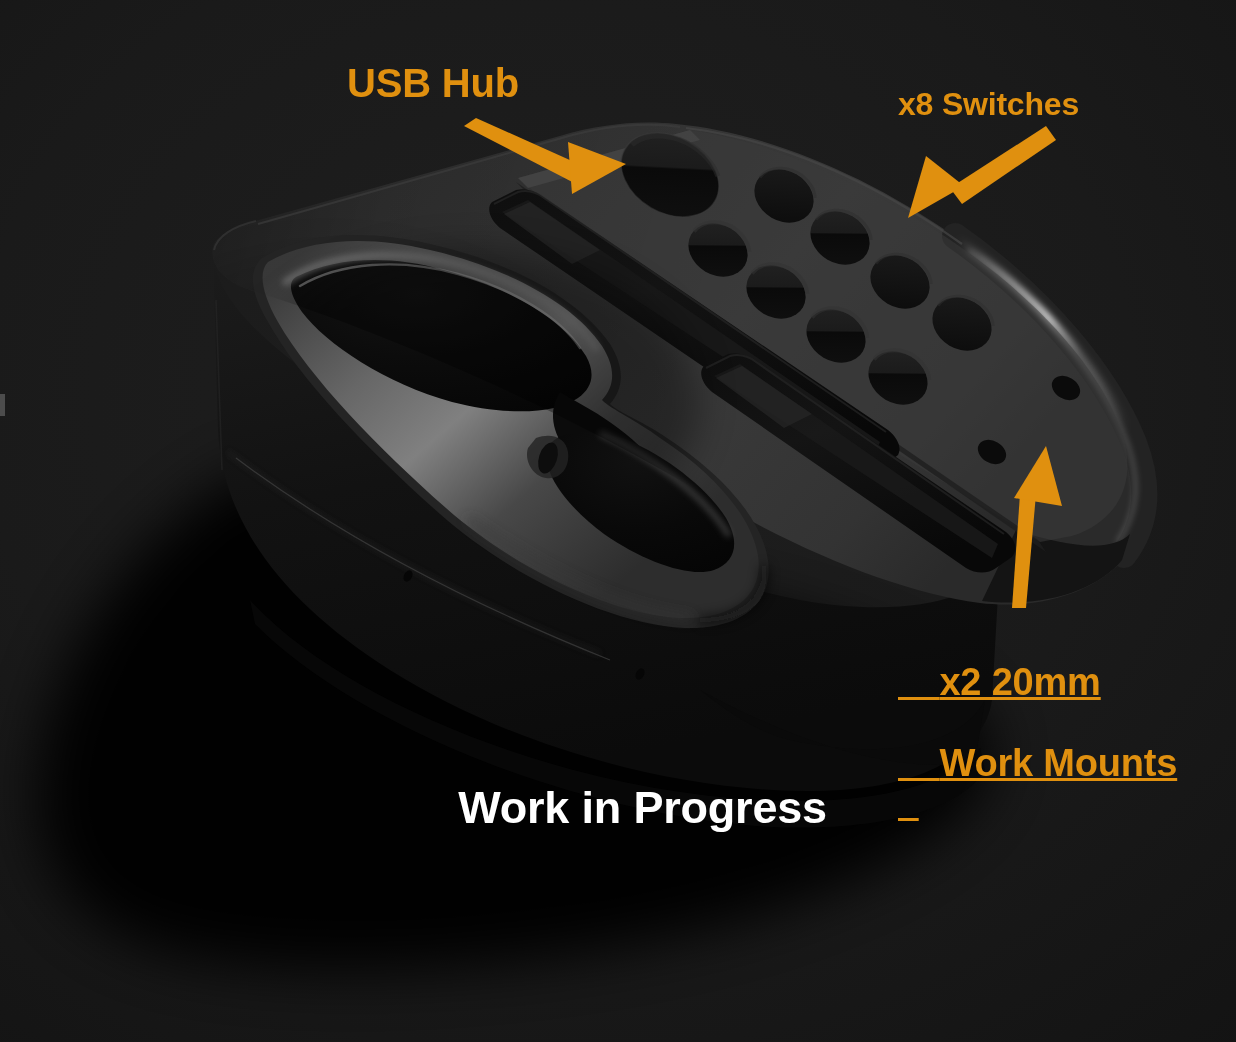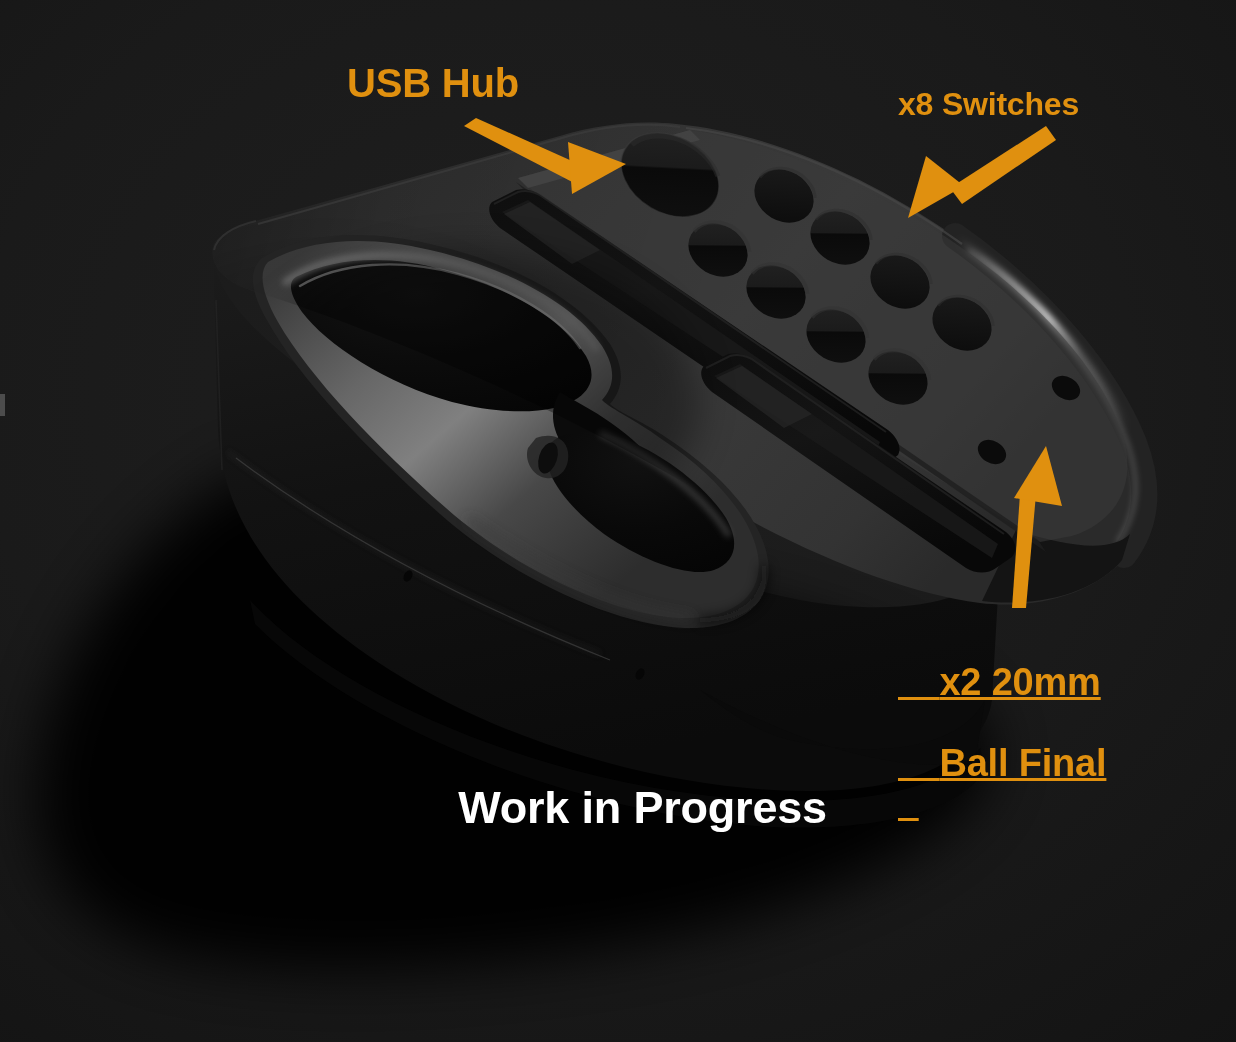--- a/index.html
+++ b/index.html
@@ -429,20 +429,20 @@
       <path d="M 1014 498 L 1046 446 L 1062 506 Z" fill="#e0900f"></path>
     </g>
   </svg>
 
   <div class="anno anno-orange" id="lbl-usb">USB Hub</div>
 
   <div class="anno anno-orange" id="lbl-sw">x8 Switches</div>
 
   <div class="anno anno-orange" id="lbl-ball">
     <span>x2 20mm</span><br>
-    <span>Ball Final</span>
+    <span>Work Mounts</span>
   </div>
 
   <div class="anno anno-white" id="lbl-wip">
     <span>Work in Progress</span>
   </div>
 
 </div>
 
 </body></html>

